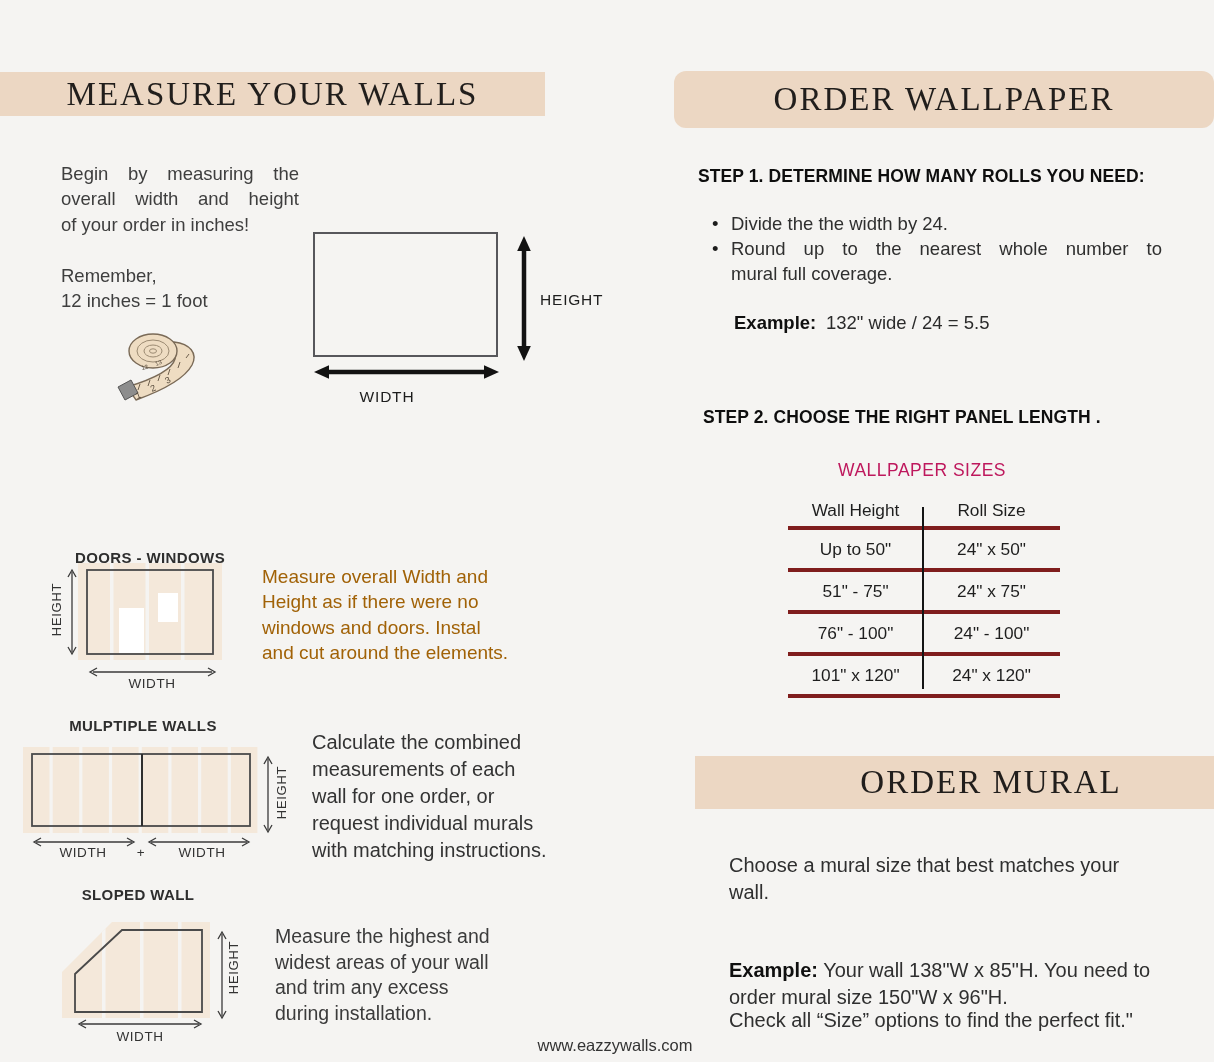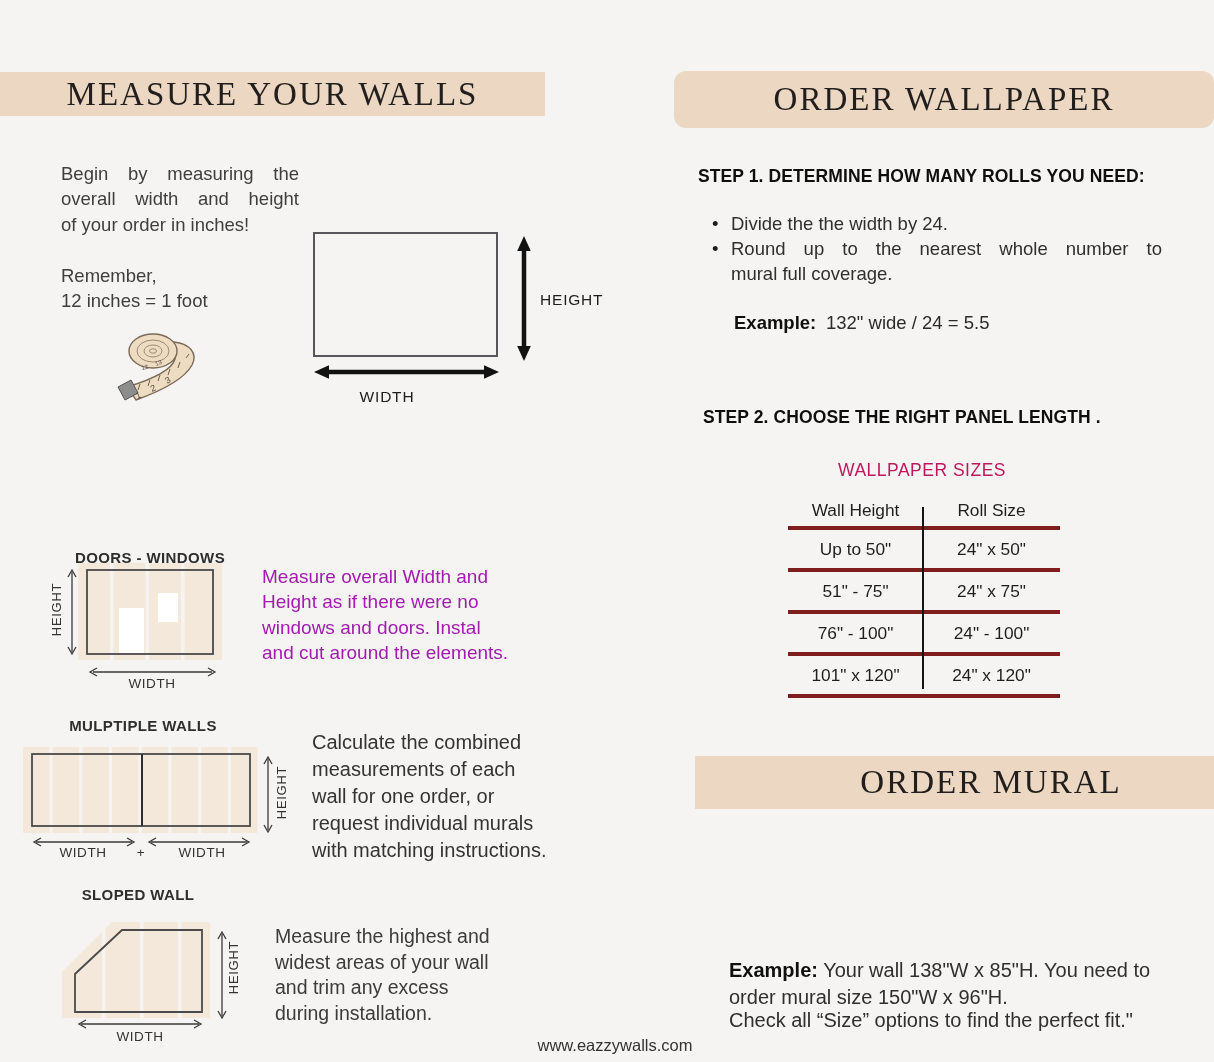--- a/index.html
+++ b/index.html
@@ -116,21 +116,21 @@
       <line x1="27" y1="16" x2="27" y2="96"></line>
       <path d="M23,21 L27,14 L31,21"></path>
       <path d="M23,91 L27,98 L31,91"></path>
       <line x1="48" y1="116" x2="167" y2="116"></line>
       <path d="M52,112 L45,116 L52,120"></path>
       <path d="M163,112 L170,116 L163,120"></path>
     </g>
   </svg>
   <div class="vlabel" style="left:30px;top:602px;">HEIGHT</div>
   <div class="abs dimlabel" style="left:114px;top:676px;width:76px;">WIDTH</div>
-  <div class="abs pre" style="left:262px;top:564px;font-size:19px;line-height:25.3px;color:#a21caf;">Measure overall Width and
+  <div class="abs pre" style="left:262px;top:564px;font-size:19px;line-height:25.3px;color:#a16207;">Measure overall Width and
 Height as if there were no
 windows and doors. Instal
 and cut around the elements.</div>
 
   <div class="abs sublabel" style="left:28px;top:717px;width:230px;">MULPTIPLE WALLS</div>
   <svg class="abs" style="left:15px;top:742px;" width="262" height="112" viewBox="0 0 262 112">
     <g fill="#f4e8da">
       <rect x="8" y="5" width="26.5" height="86"></rect>
         <rect x="37.7" y="5" width="26.5" height="86"></rect>
       <rect x="67.4" y="5" width="26.5" height="86"></rect>
@@ -245,20 +245,22 @@
       <div class="tc c1">101" x 120"</div>
       <div class="tc c2">24" x 120"</div>
     </div>
     <div class="vdiv"></div>
   </div>
 
   <div class="band" style="left:695px;top:756px;width:592px;height:53px;">
     <div class="band-title" style="font-size:33px;">ORDER MURAL</div>
   </div>
 
+  <div class="abs mural-body pre" style="left:729px;top:852px;width:460px;">Choose a mural size that best matches your
+wall.</div>
 
   <div class="abs mural-body pre" style="left:729px;top:930px;width:470px;">
     <span class="b">Example:</span><span> Your wall 138"W x 85"H. You need to
 order mural size 150"W x 96"H.</span>
   </div>
 
   <div class="abs mural-body" style="left:729px;top:1007px;width:480px;">Check all “Size” options to find the perfect fit."</div>
 
   <div class="abs footer" style="left:455px;top:1036px;width:320px;">www.eazzywalls.com</div>
 

